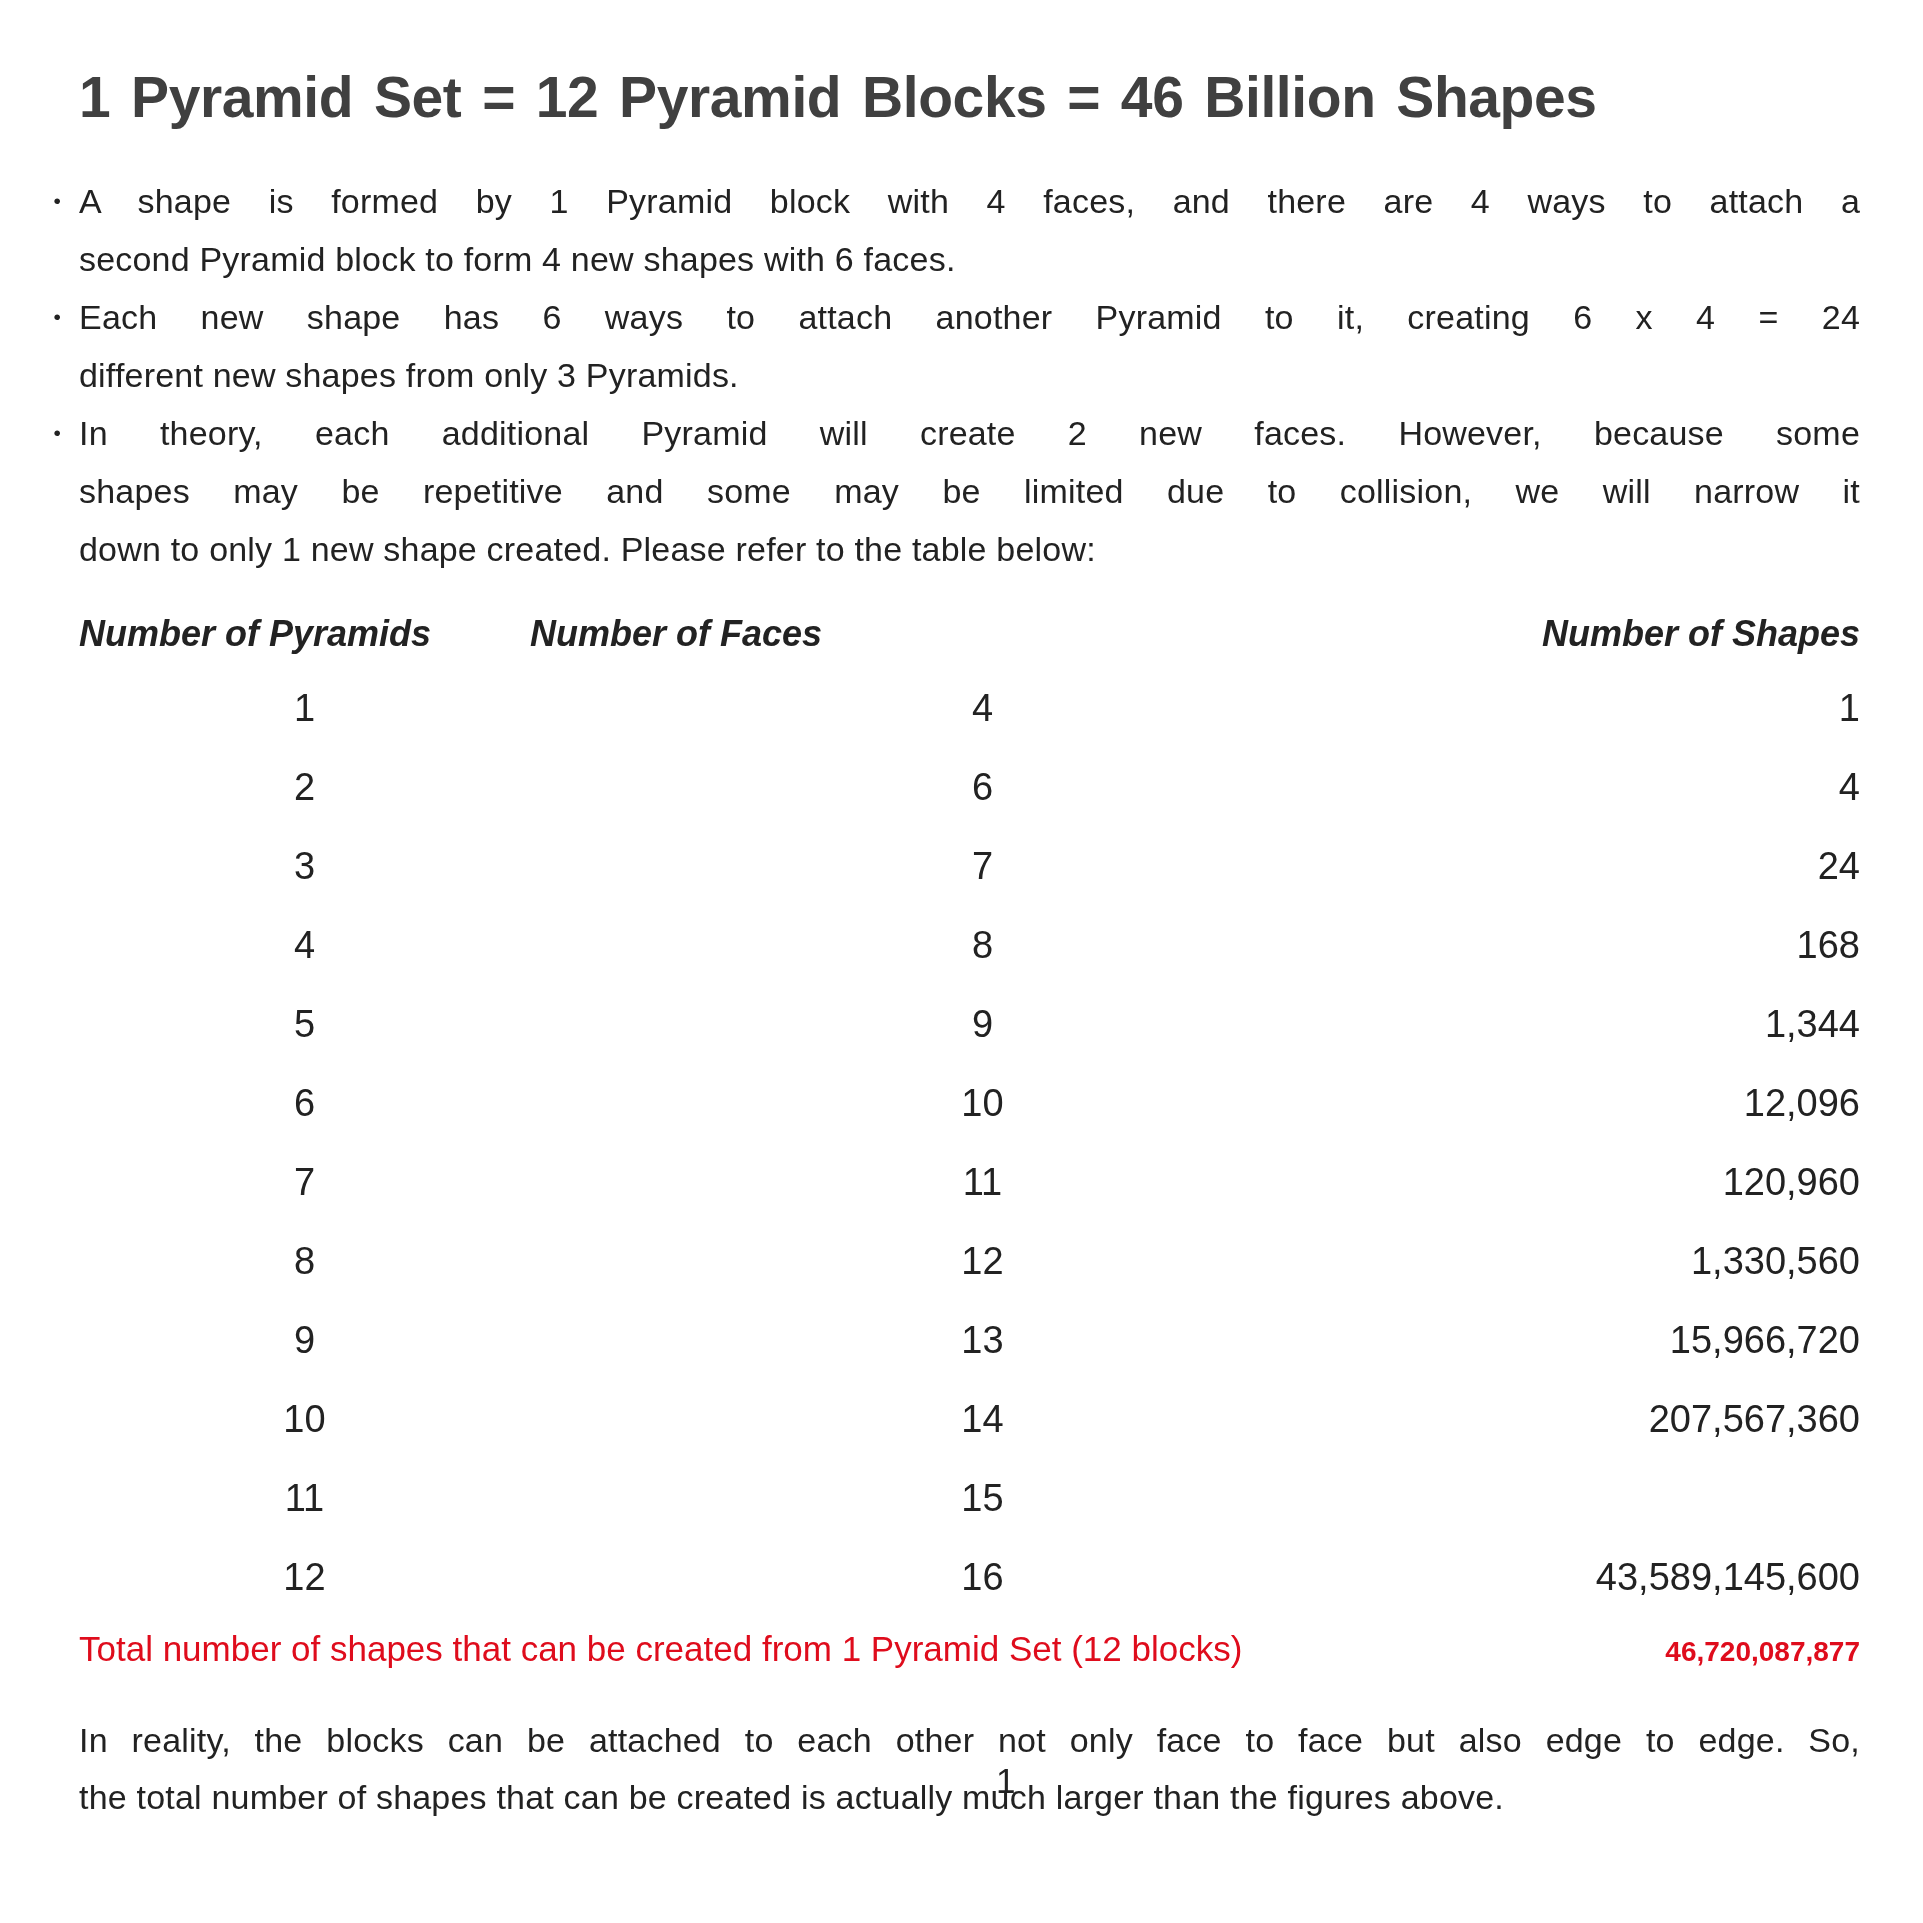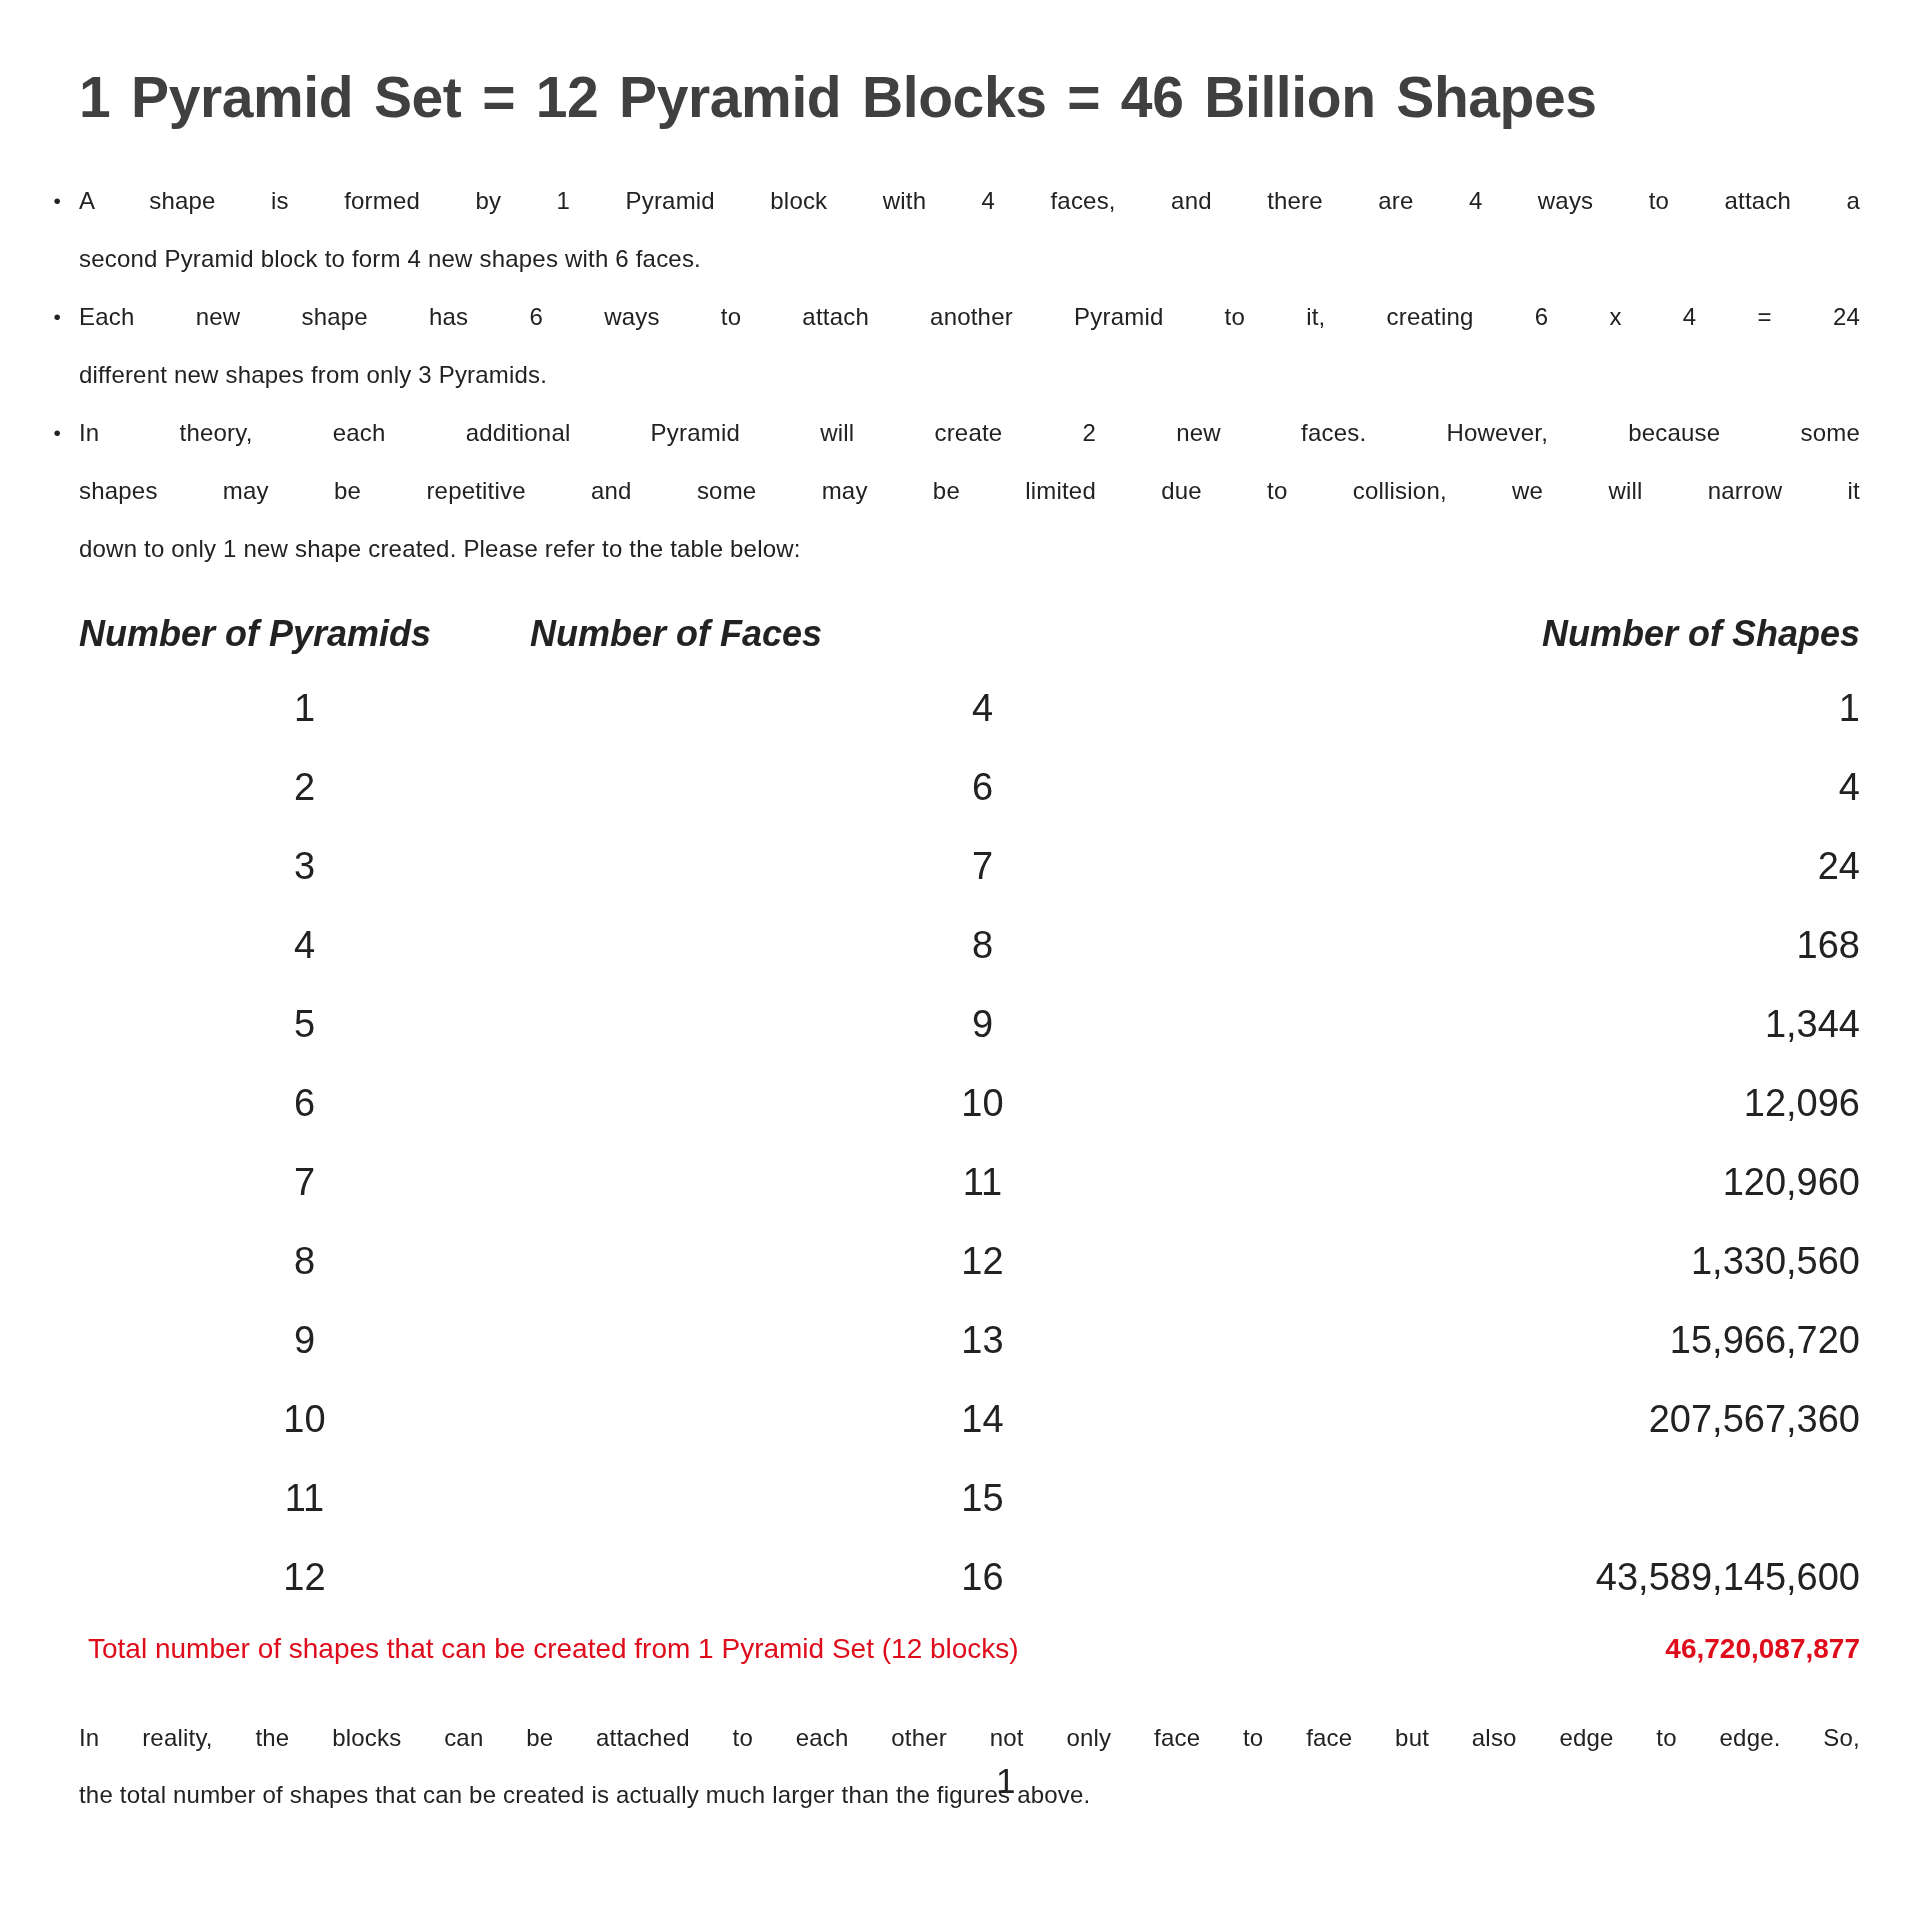--- a/index.html
+++ b/index.html
@@ -27,21 +27,21 @@
     letter-spacing: -0.4px;
   }
   .bullets { list-style: none; margin: 0; padding: 0; }
   .bullet { position: relative; }
   .bullet .marker {
     position: absolute; left: -25.6px; top: 0;
     font-size: 21px; line-height: 58px;
     color: #222222;
   }
   .line {
-    font-size: 24px;
+    font-size: 34px;
     line-height: 58px;
     letter-spacing: 0.2px;
   }
   .j { text-align: justify; text-align-last: justify; }
   .shapes-table { margin-top: 32px; }
   .thead, .trow {
     display: grid;
     grid-template-columns: 451px 905px 1fr;
   }
   .thead {
@@ -57,21 +57,21 @@
   .trow { font-size: 38px; line-height: 79px; }
   .trow .c1 { text-align: center; }
   .trow .c2 { text-align: center; }
   .trow .c3 { text-align: right; }
   .total-row {
     display: flex; justify-content: space-between; align-items: baseline;
     margin-top: 7.5px;
     color: #df0c1c;
     line-height: 50px;
   }
-  .total-row .label { font-size: 28px; margin-left: 9px; }
+  .total-row .label { font-size: 35px; }
   .total-row .value { font-size: 28px; font-weight: bold; letter-spacing: 0px; }
   .footer-note { margin-top: 35px; }
   .footer-note .line { line-height: 57px; }
   .pagenum {
     position: absolute;
     left: 996px; top: 1761px;
     font-size: 35px;
     color: #222222;
   }
 </style>

